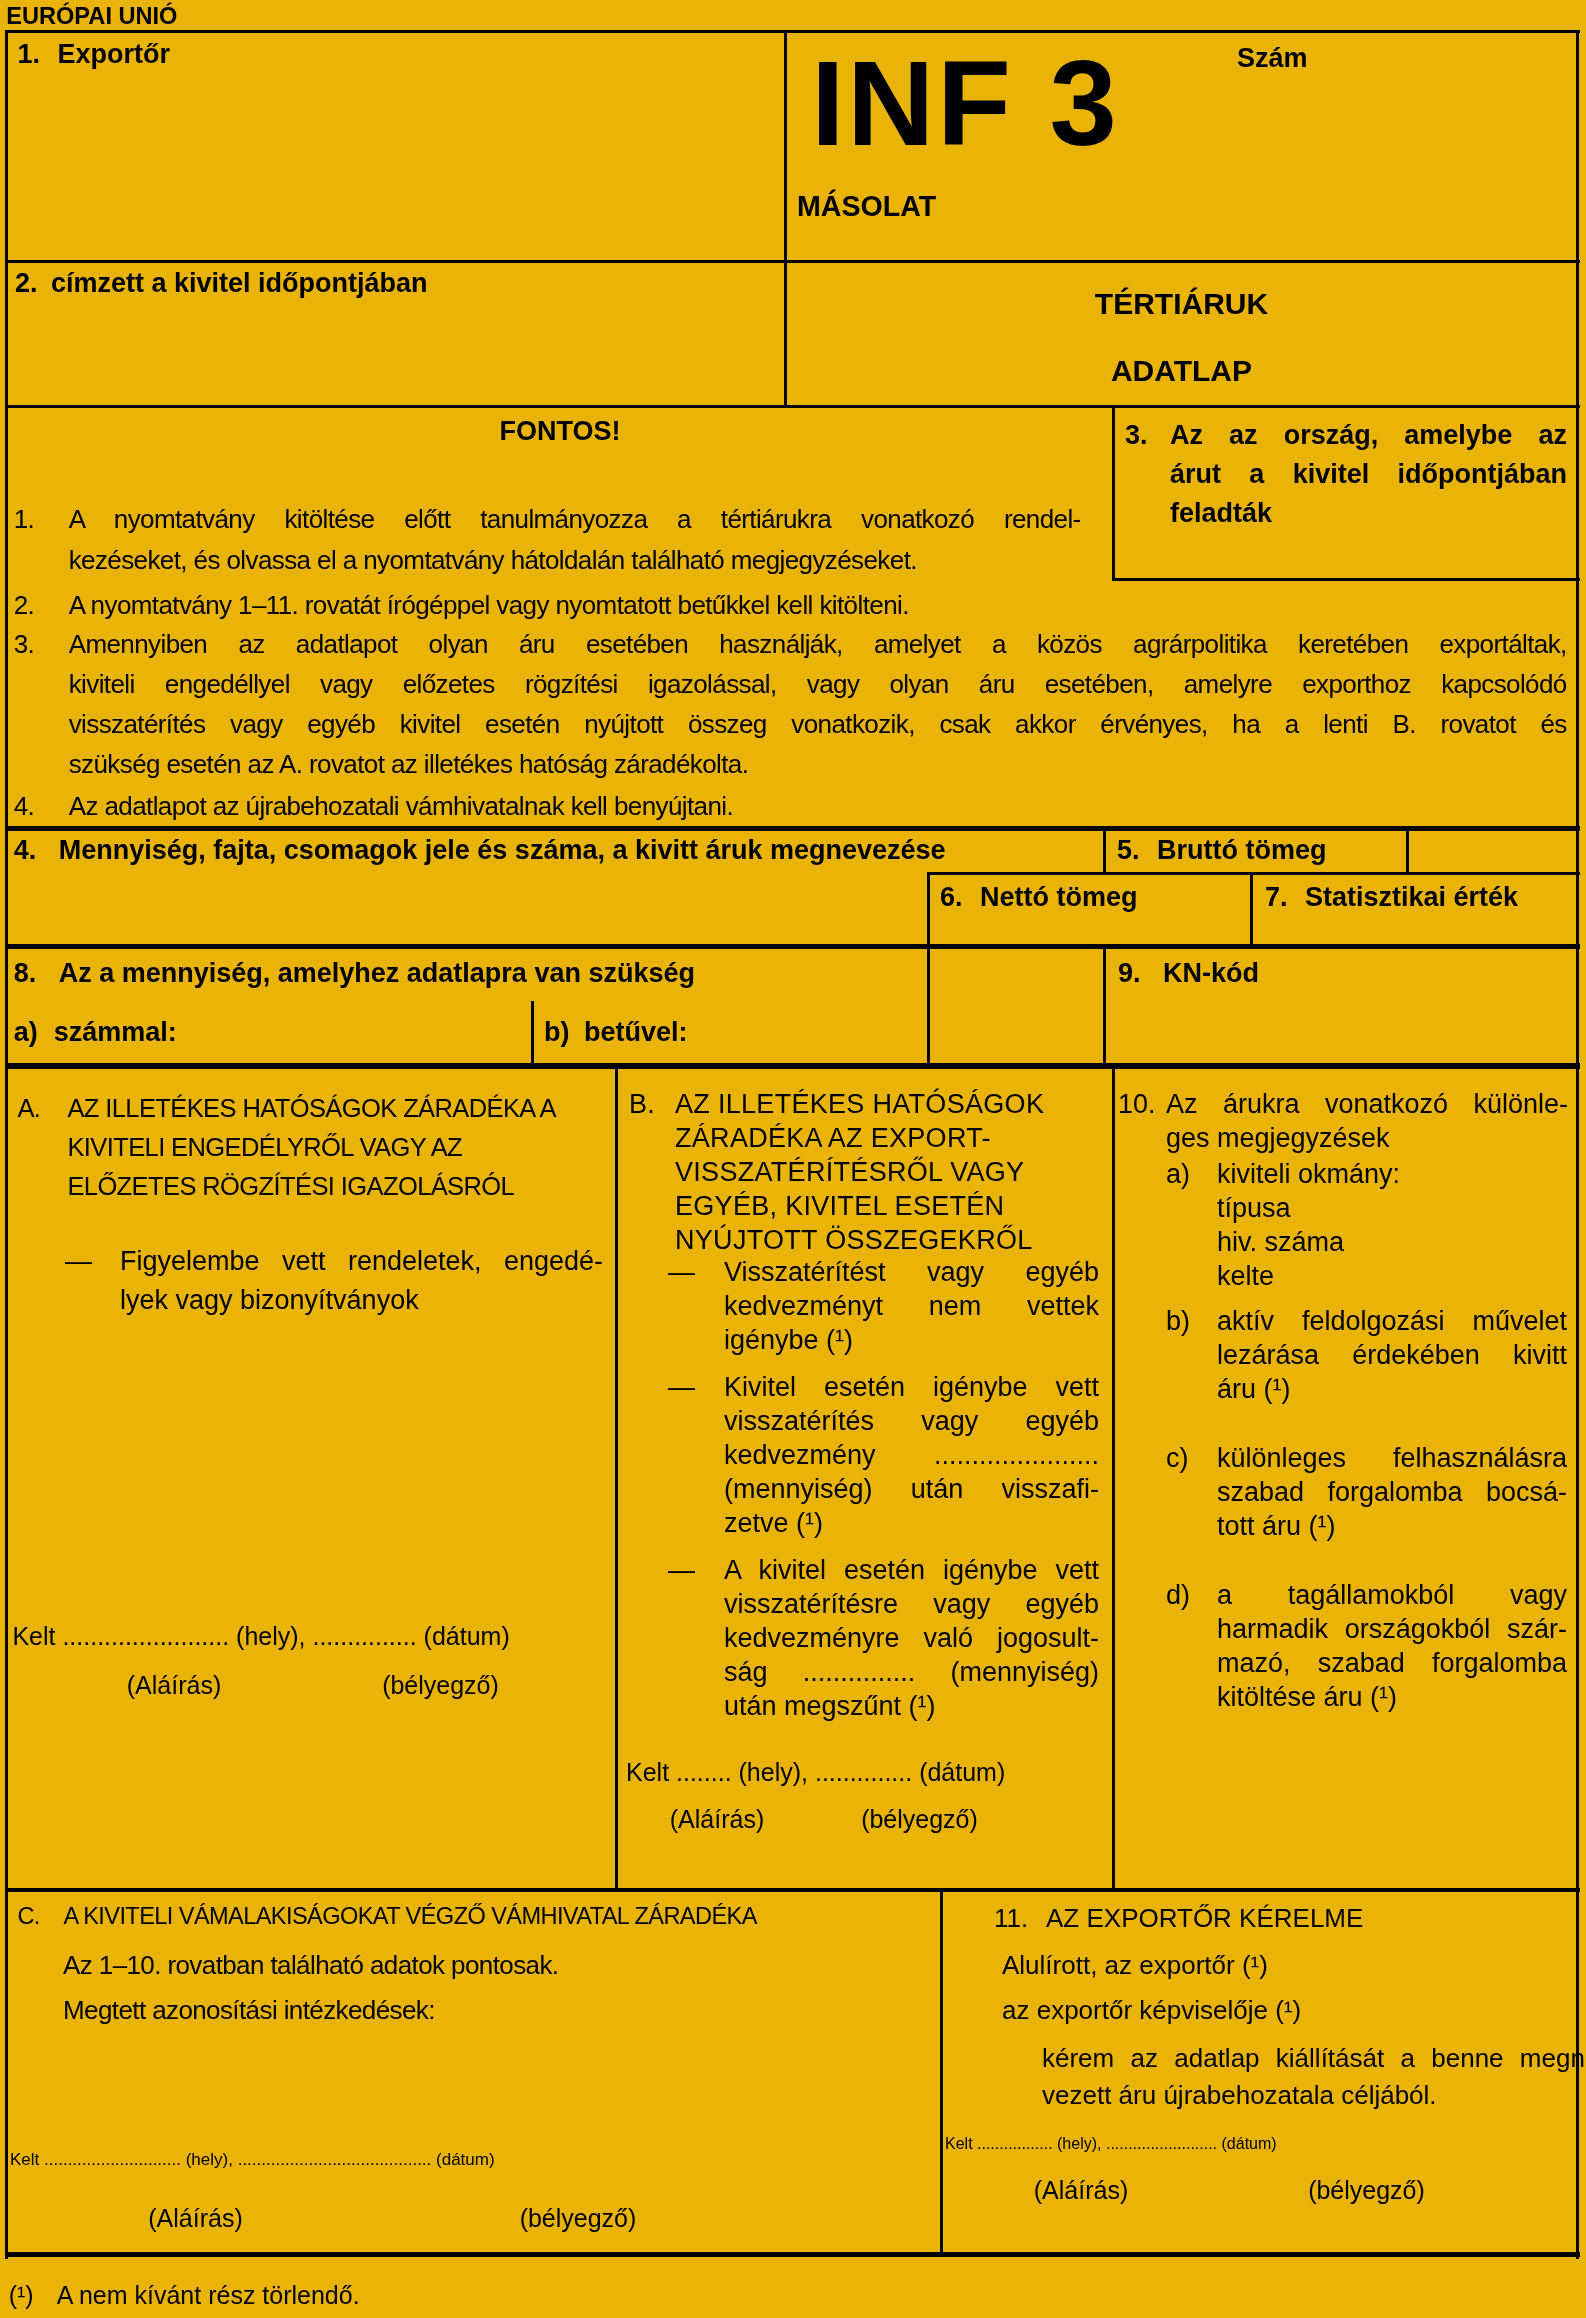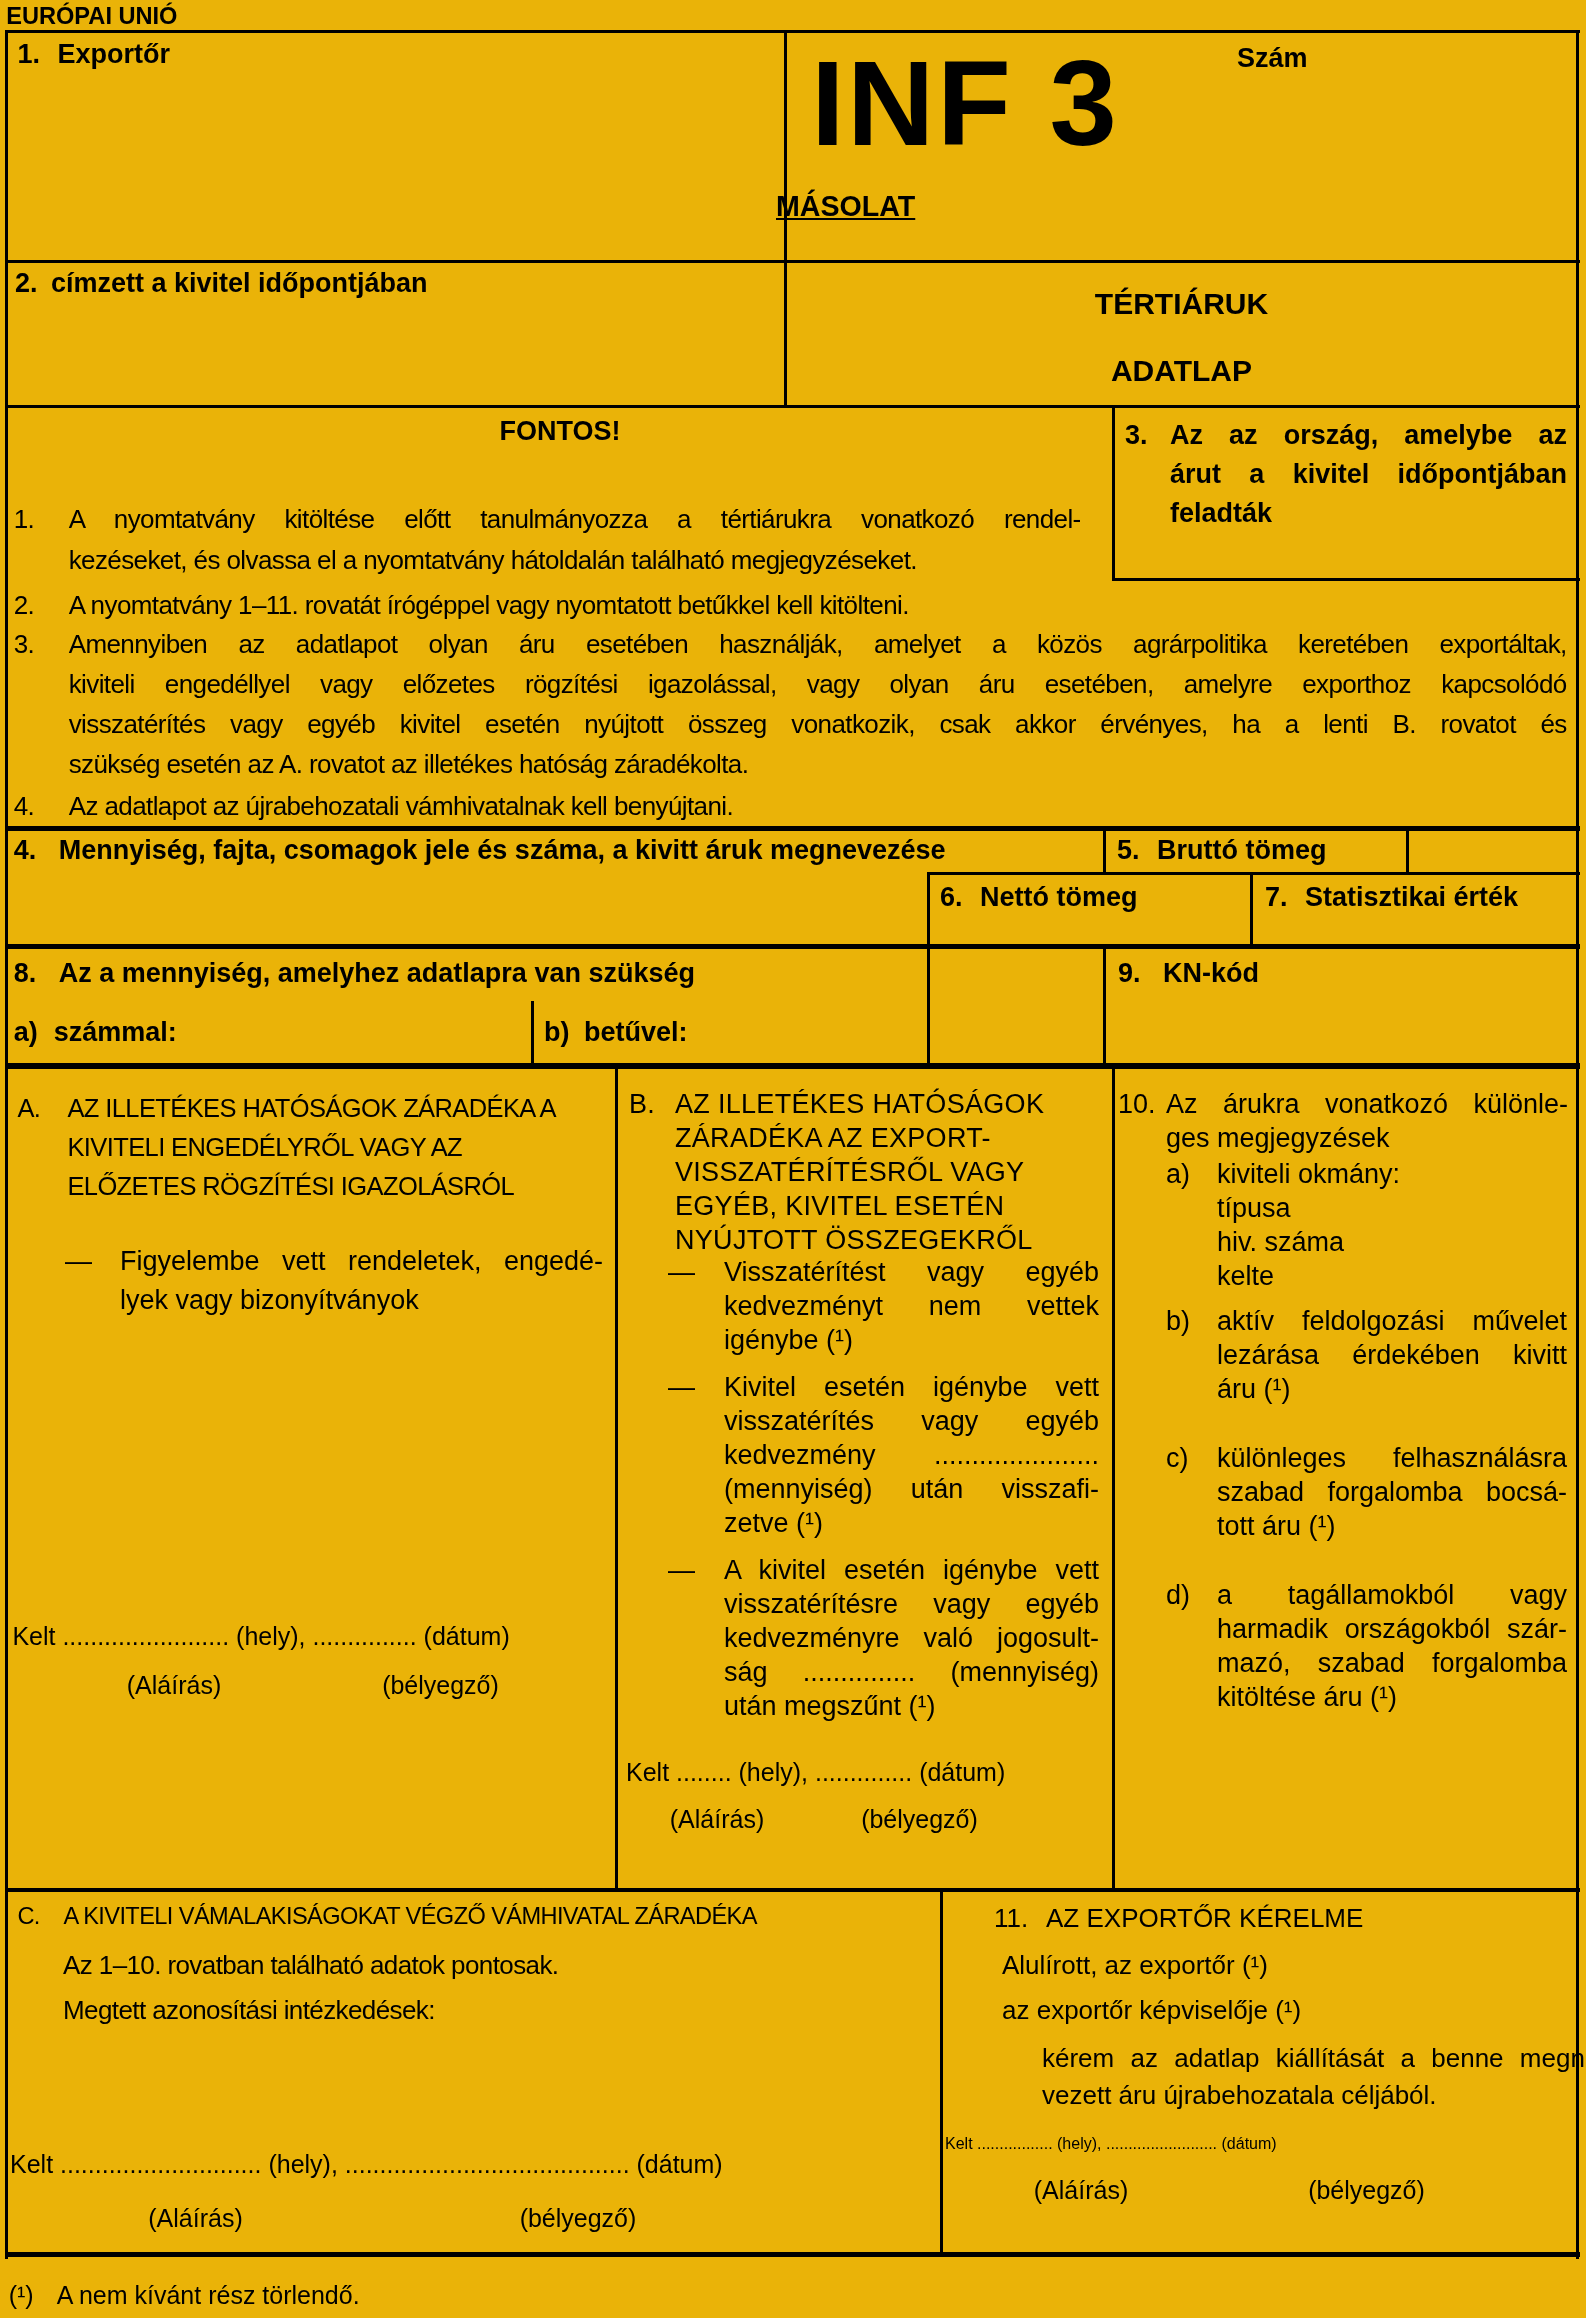--- a/index.html
+++ b/index.html
@@ -49,21 +49,21 @@
 
   <div class="t b" style="left:6.2px;top:2.5px;font-size:23.6px;">EURÓPAI UNIÓ</div>
 
   <div class="row b" style="left:17.4px;top:39px;width:745px;font-size:27px;">
     <div class="num" style="width:40px;">1.</div>
     <div class="txt">Exportőr</div>
   </div>
 
   <div class="t b" style="left:811px;top:40px;font-size:121px;line-height:1.05;letter-spacing:2.5px;">INF 3</div>
   <div class="t b" style="left:1237px;top:43px;font-size:27px;">Szám</div>
-  <div class="t b" style="left:776px;top:190px;font-size:28.6px;text-decoration:underline;">MÁSOLAT</div>
+  <div class="t b" style="left:797px;top:190px;font-size:28.6px;">MÁSOLAT</div>
 
   <div class="row b" style="left:15px;top:268px;width:745px;font-size:27px;">
     <div class="num" style="width:36px;">2.</div>
     <div class="txt">címzett a kivitel időpontjában</div>
   </div>
 
   <div class="t b c" style="left:787px;top:287px;width:789px;font-size:30px;">TÉRTIÁRUK</div>
   <div class="t b c" style="left:787px;top:354px;width:789px;font-size:30px;">ADATLAP</div>
 
   <div class="t b c" style="left:8px;top:416px;width:1104px;font-size:27px;">FONTOS!</div>
@@ -245,21 +245,21 @@
         <div>kitöltése áru (¹)</div>
       </div>
   </div>
 
   <div class="row cond" style="left:17.4px;top:1903px;width:913px;font-size:23.6px;">
     <div class="num" style="width:46px;">C.</div>
     <div class="txt">A KIVITELI VÁMALAKISÁGOKAT VÉGZŐ VÁMHIVATAL ZÁRADÉKA</div>
   </div>
   <div class="t cond" style="left:63px;top:1950px;font-size:26px;">Az 1–10. rovatban található adatok pontosak.</div>
   <div class="t cond" style="left:63px;top:1995px;font-size:26px;">Megtett azonosítási intézkedések:</div>
-  <div class="t" style="left:10px;top:2150px;font-size:25px;">Kelt ............................. (hely), ......................................... (dátum)</div>
+  <div class="t" style="left:10px;top:2150px;font-size:17px;">Kelt ............................. (hely), ......................................... (dátum)</div>
   <div class="t c" style="left:93px;top:2204px;width:205px;font-size:25px;">(Aláírás)</div>
   <div class="t c" style="left:460px;top:2204px;width:236px;font-size:25px;">(bélyegző)</div>
 
   <div class="row" style="left:950px;top:1903px;width:615px;font-size:26px;margin-left:44px;">
     <div class="num" style="width:52px;">11.</div>
     <div class="txt">AZ EXPORTŐR KÉRELME</div>
   </div>
   <div class="t" style="left:1002px;top:1950px;font-size:26px;">Alulírott, az exportőr (¹)</div>
   <div class="t" style="left:1002px;top:1995px;font-size:26px;">az exportőr képviselője (¹)</div>
   <div class="jl" style="position:absolute;left:1002px;top:2040px;width:566px;font-size:26px;line-height:37px;margin-left:40px;">

